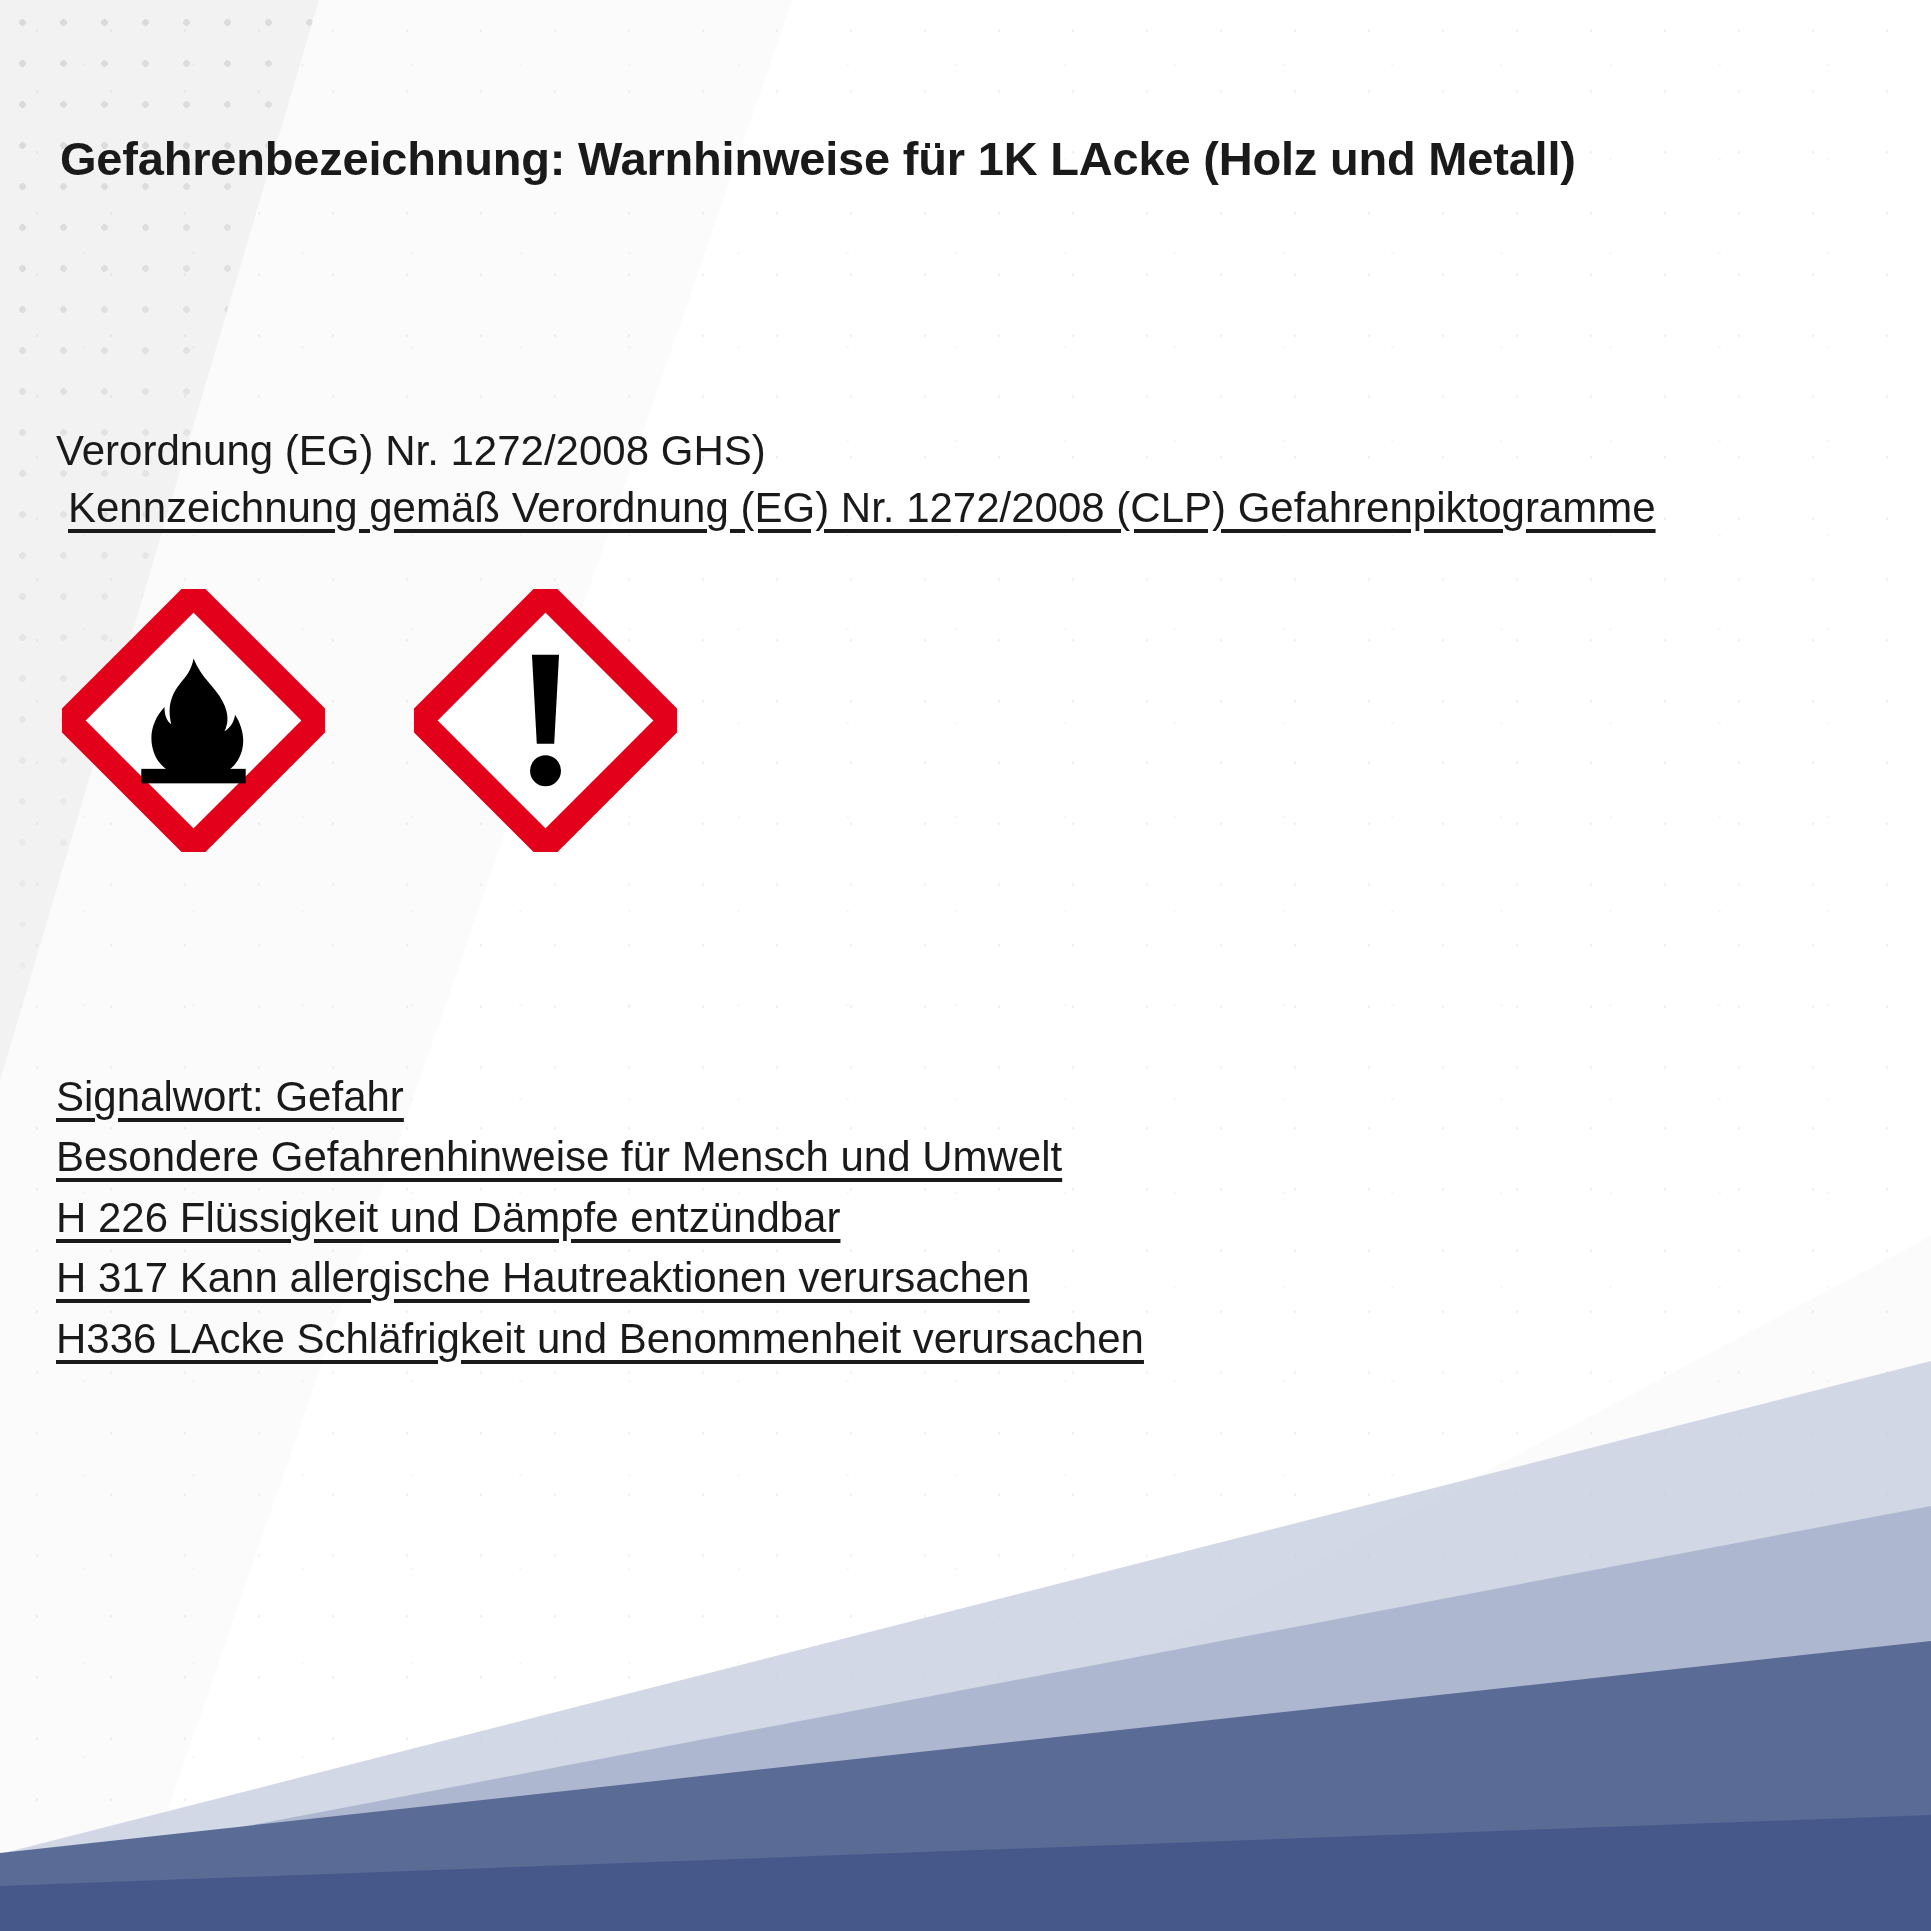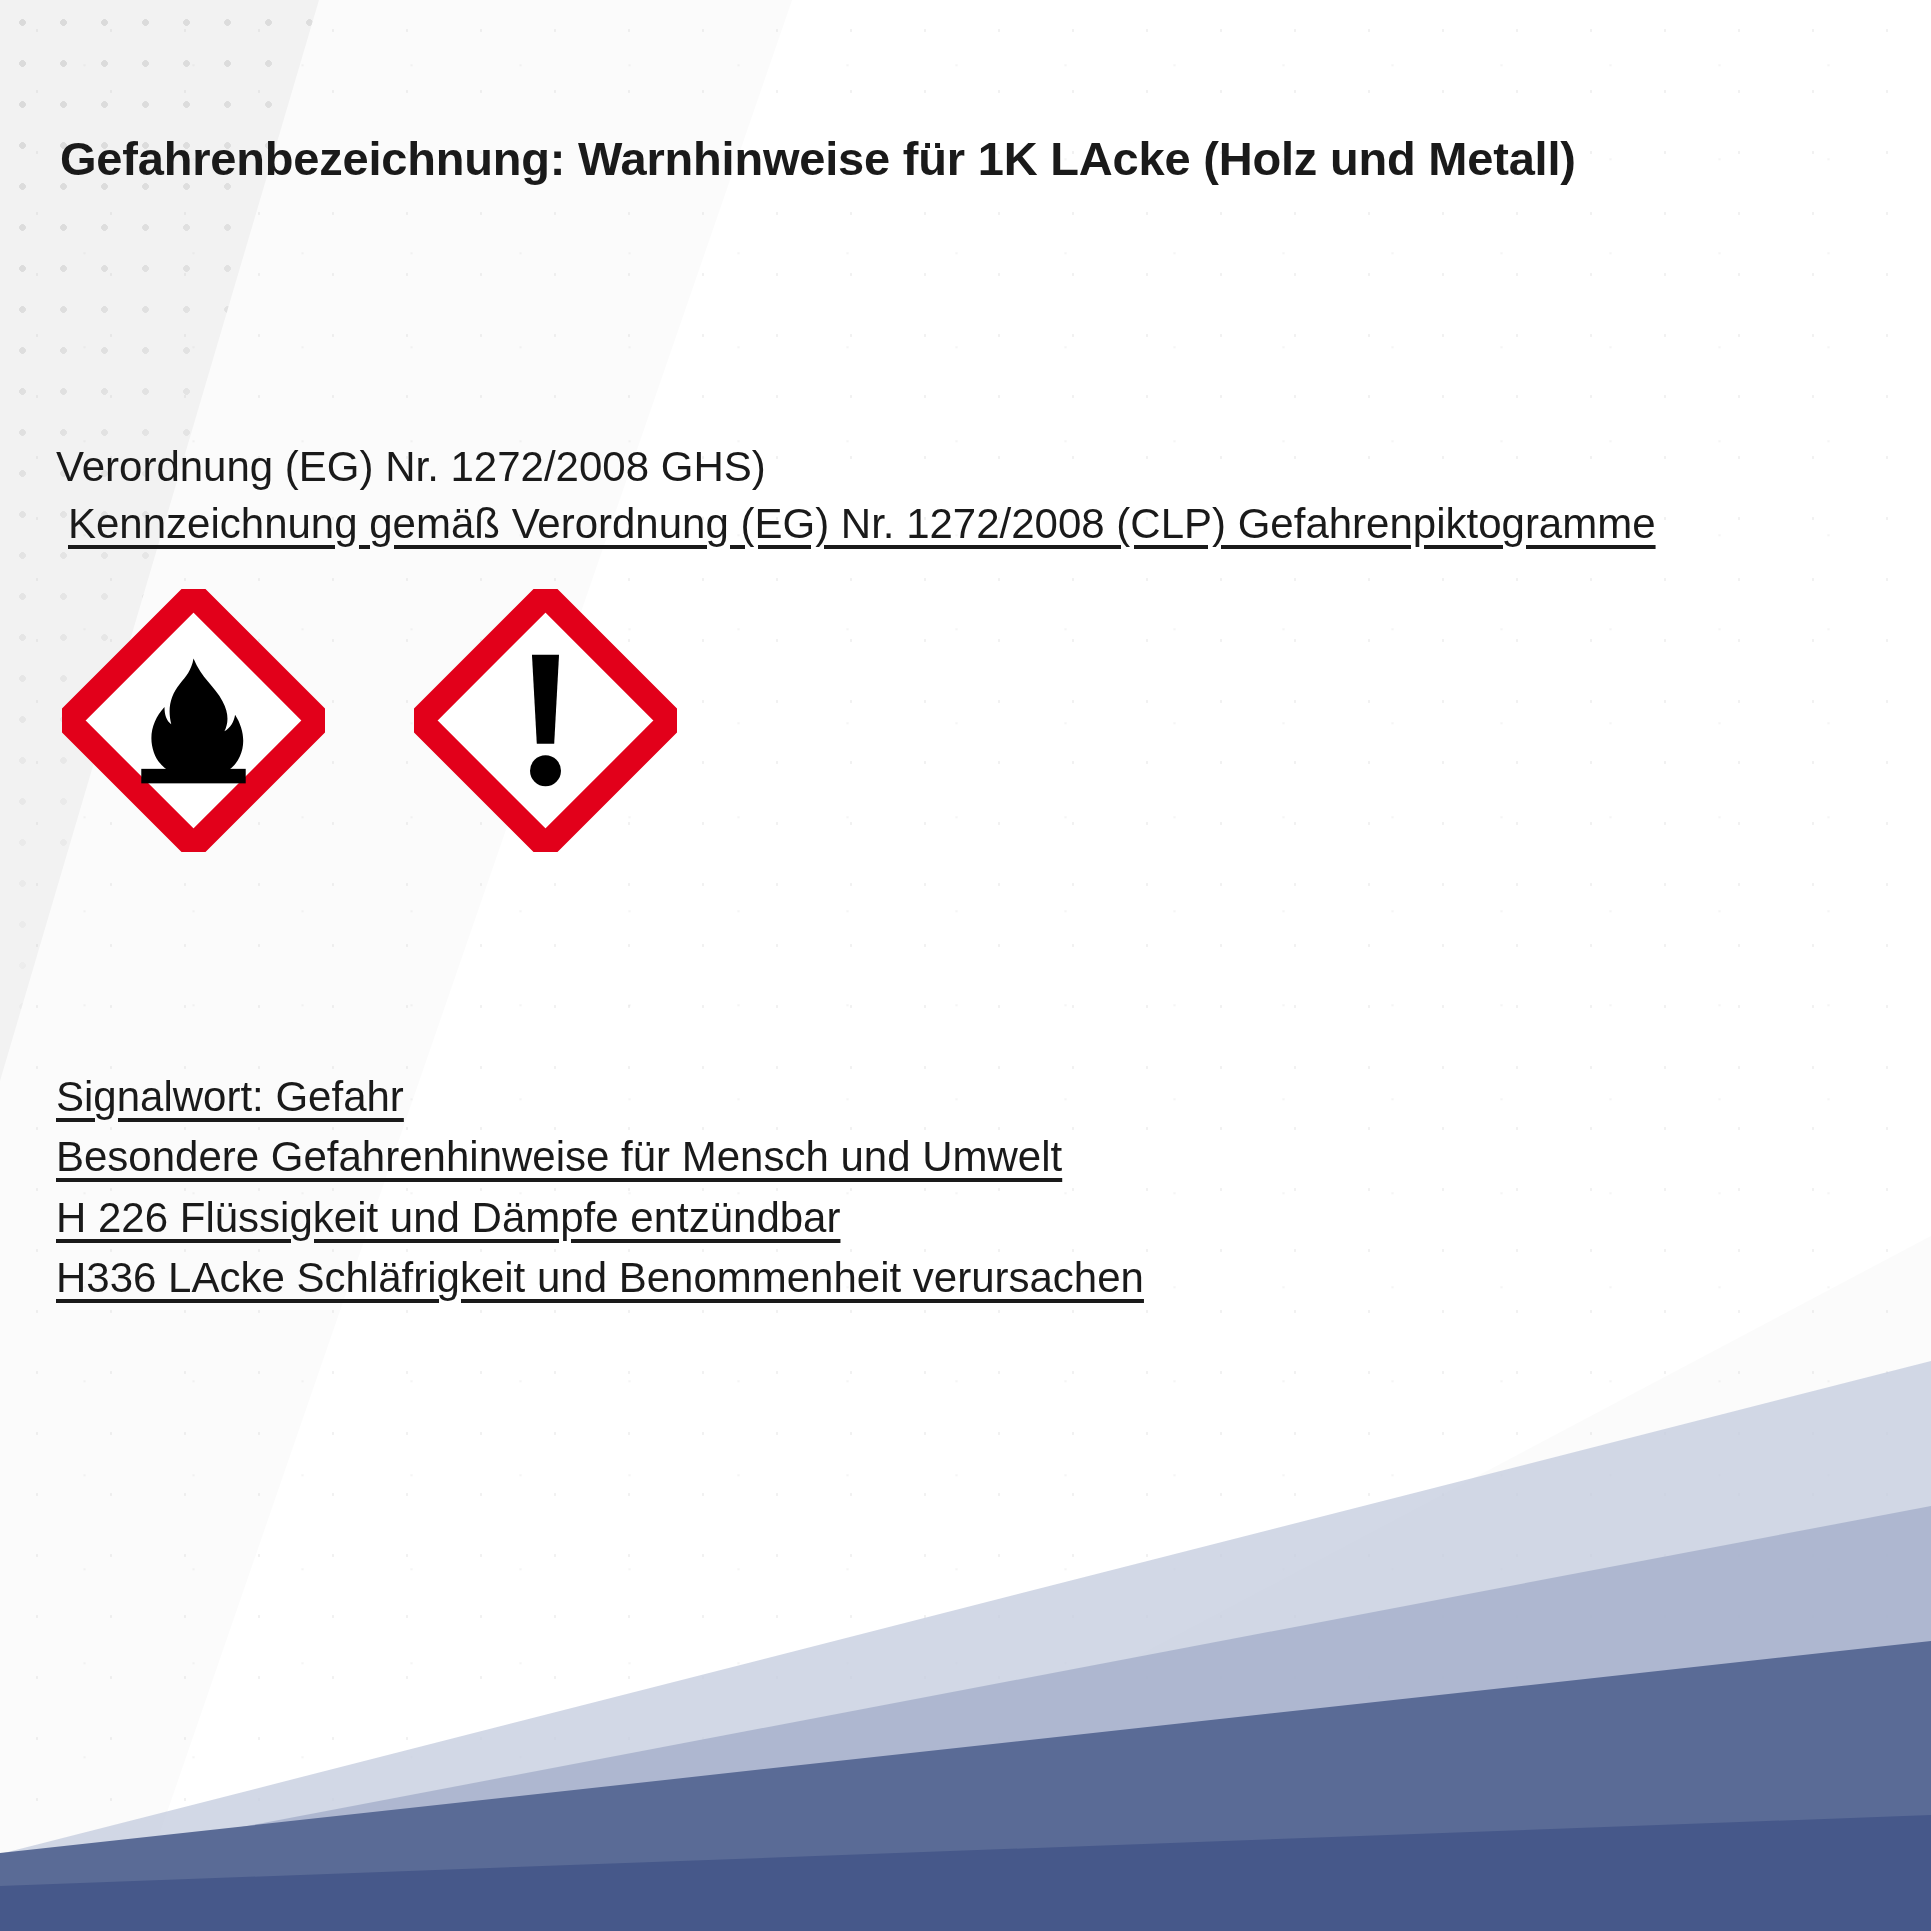--- a/index.html
+++ b/index.html
@@ -133,21 +133,21 @@
     letter-spacing: -0.2px;
     white-space: nowrap;
     margin-top: 44px;
   }
   .title .title-label { }
   .title .title-rest { }
 
   .regulation {
     position: absolute;
     left: 56px;
-    top: 439px;
+    top: 423px;
     width: 1834px;
   }
   .reg-line1 {
     font-size: 42px;
     color: #1a1a1a;
     line-height: 1.35;
     white-space: nowrap;
   }
   .reg-line2 {
     font-size: 42px;
@@ -263,18 +263,19 @@
           </g>
         </svg>
       </div>
 
     </div>
 
     <div class="hazards">
       <div class="hz-signal">Signalwort: Gefahr</div>
       <div class="hz-line">Besondere Gefahrenhinweise für Mensch und Umwelt</div>
       <div class="hz-line">H 226 Flüssigkeit und Dämpfe entzündbar</div>
+      <div class="hz-line">H 317 Kann allergische Hautreaktionen verursachen</div>
       <div class="hz-line">H336 LAcke Schläfrigkeit und Benommenheit verursachen</div>
     </div>
 
   </div>
 </div>
 
 
 </body></html>

